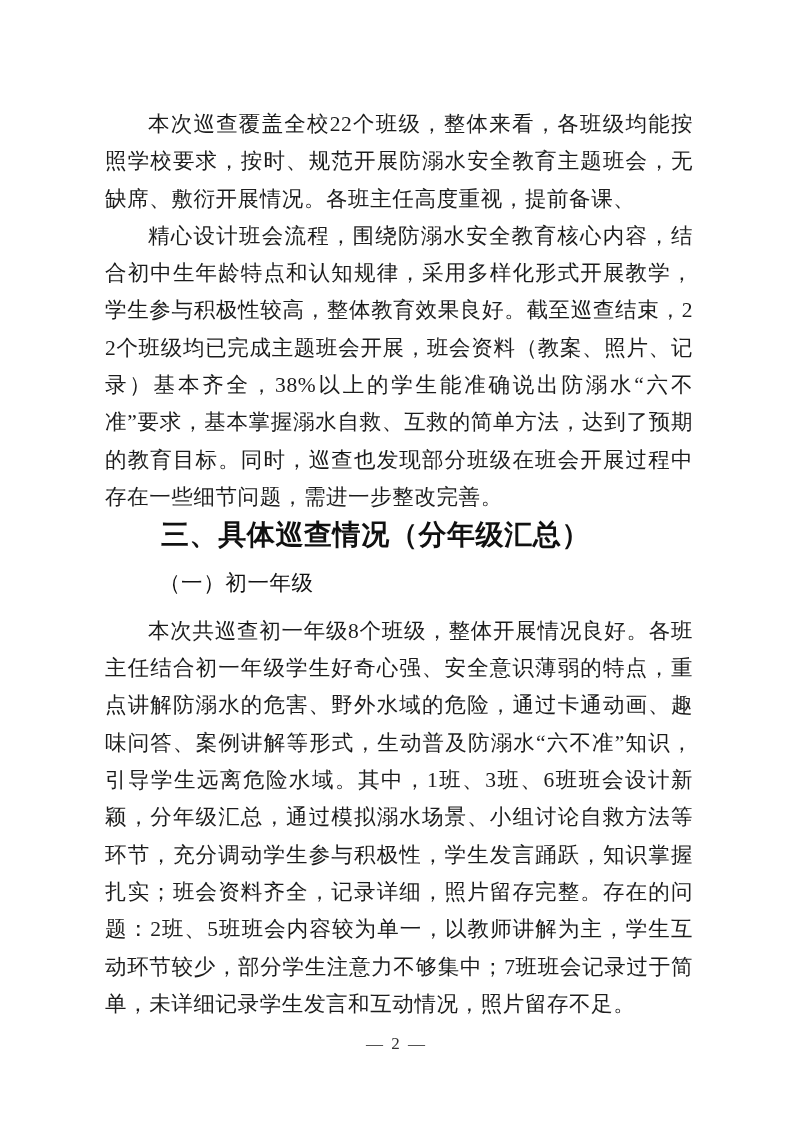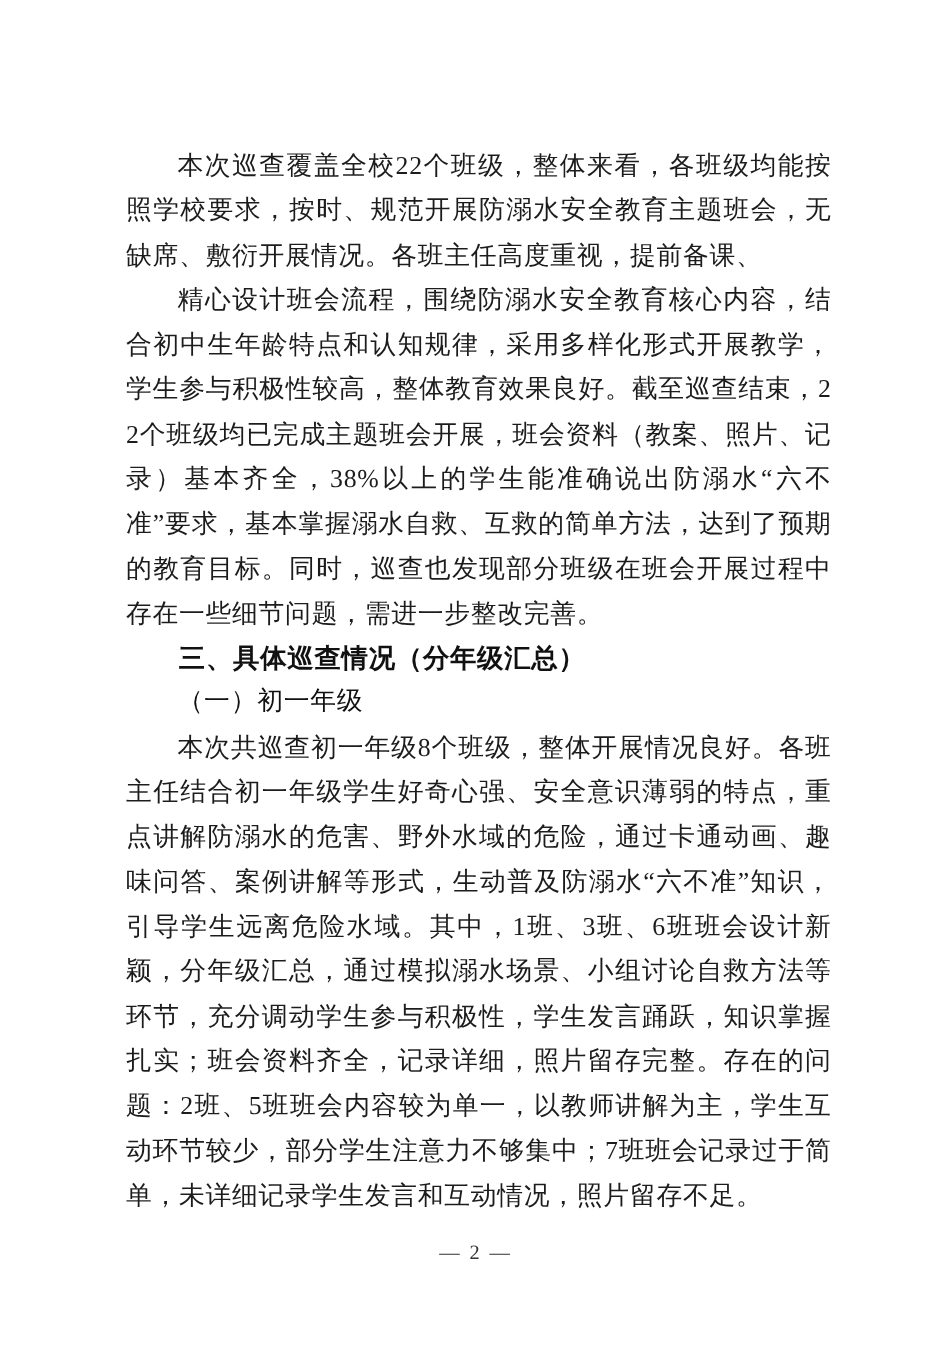--- a/index.html
+++ b/index.html
@@ -12,50 +12,50 @@
     width: 793px;
     height: 1122px;
     background: #ffffff;
     overflow: hidden;
     font-family: "Liberation Serif", "DejaVu Serif", serif;
     color: #1c1c1c;
   }
   .content {
     position: absolute;
     left: 105px;
-    top: 120px;
+    top: 106px;
     width: 588px;
   }
   .body-text {
     margin: 0;
     font-size: 21.5px;
     line-height: 37.3px;
     letter-spacing: 0.6px;
     text-align: justify;
     text-indent: 2em;
     word-break: break-all;
   }
   .section-heading {
     margin: 0;
-    font-size: 22px;
+    font-size: 28px;
     line-height: 37.3px;
     letter-spacing: 0.6px;
     text-indent: 2em;
     font-weight: bold;
     font-family: "Liberation Sans", "DejaVu Sans", sans-serif;
     color: #111111;
   }
   .subsection-heading {
-    margin: 0;
+    margin: 11px;
     font-size: 21.5px;
     line-height: 37.3px;
     letter-spacing: 0.6px;
     text-indent: 2em;
     font-weight: normal;
-    font-family: Liberation Mono, monospace;
+    font-family: Liberation Serif, serif;
     color: #111111;
   }
   .page-footer {
     position: absolute;
     left: 0;
     top: 1032px;
     width: 100%;
     text-align: center;
     font-size: 17px;
     line-height: 24px;

